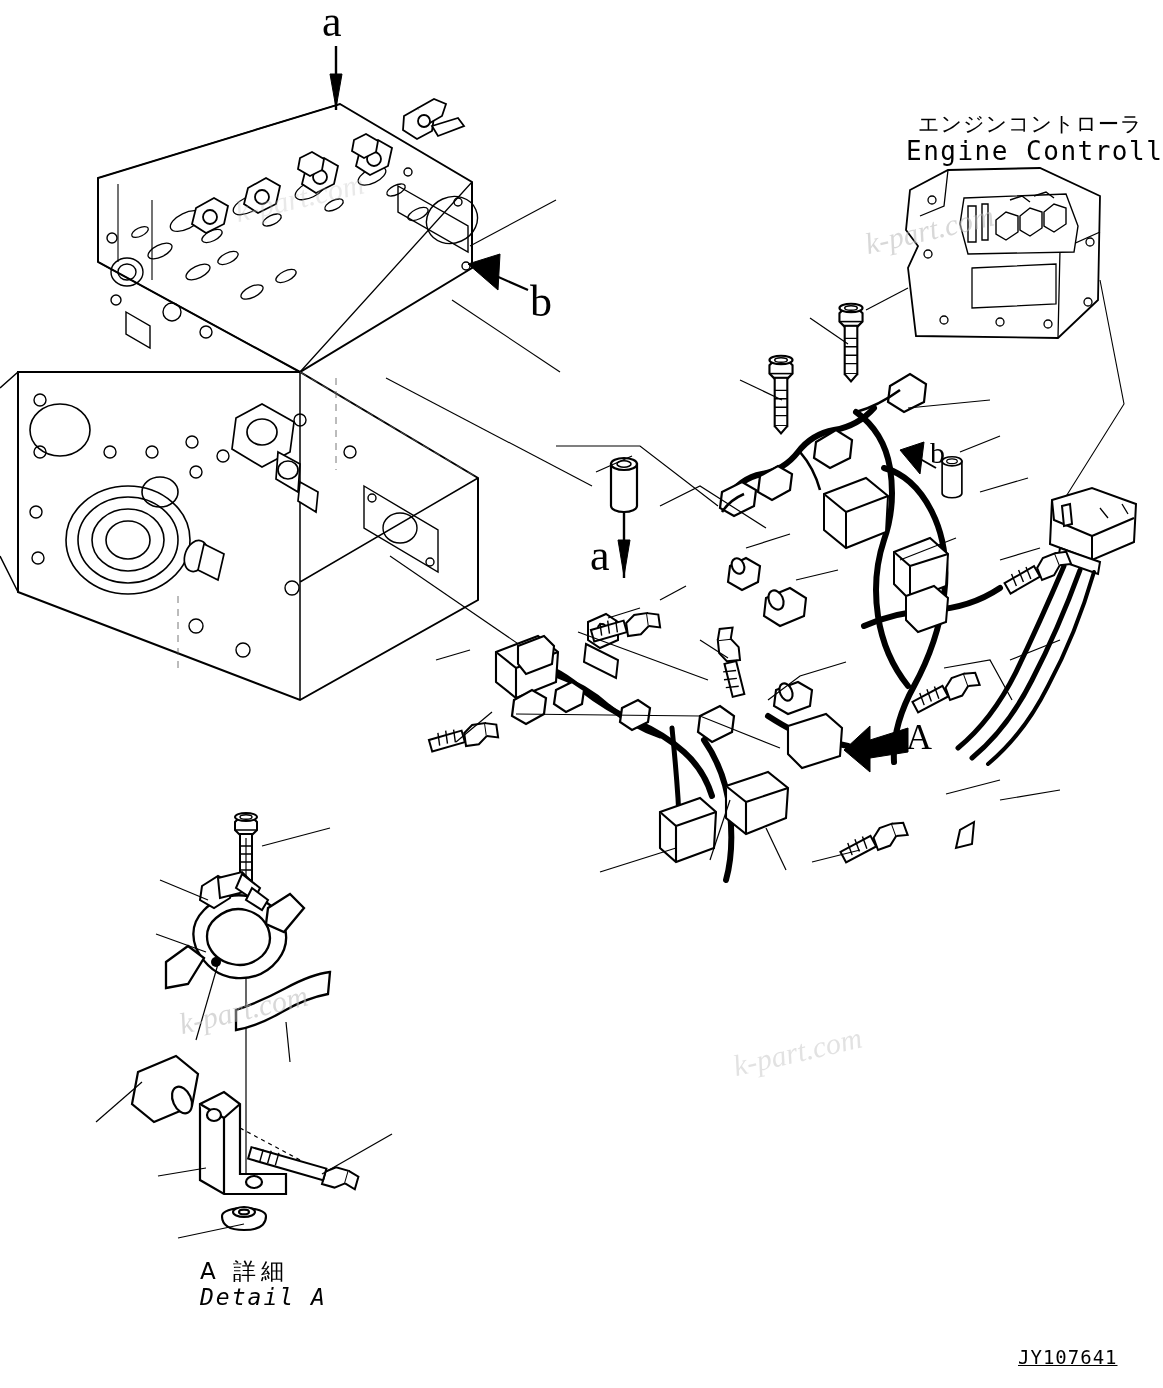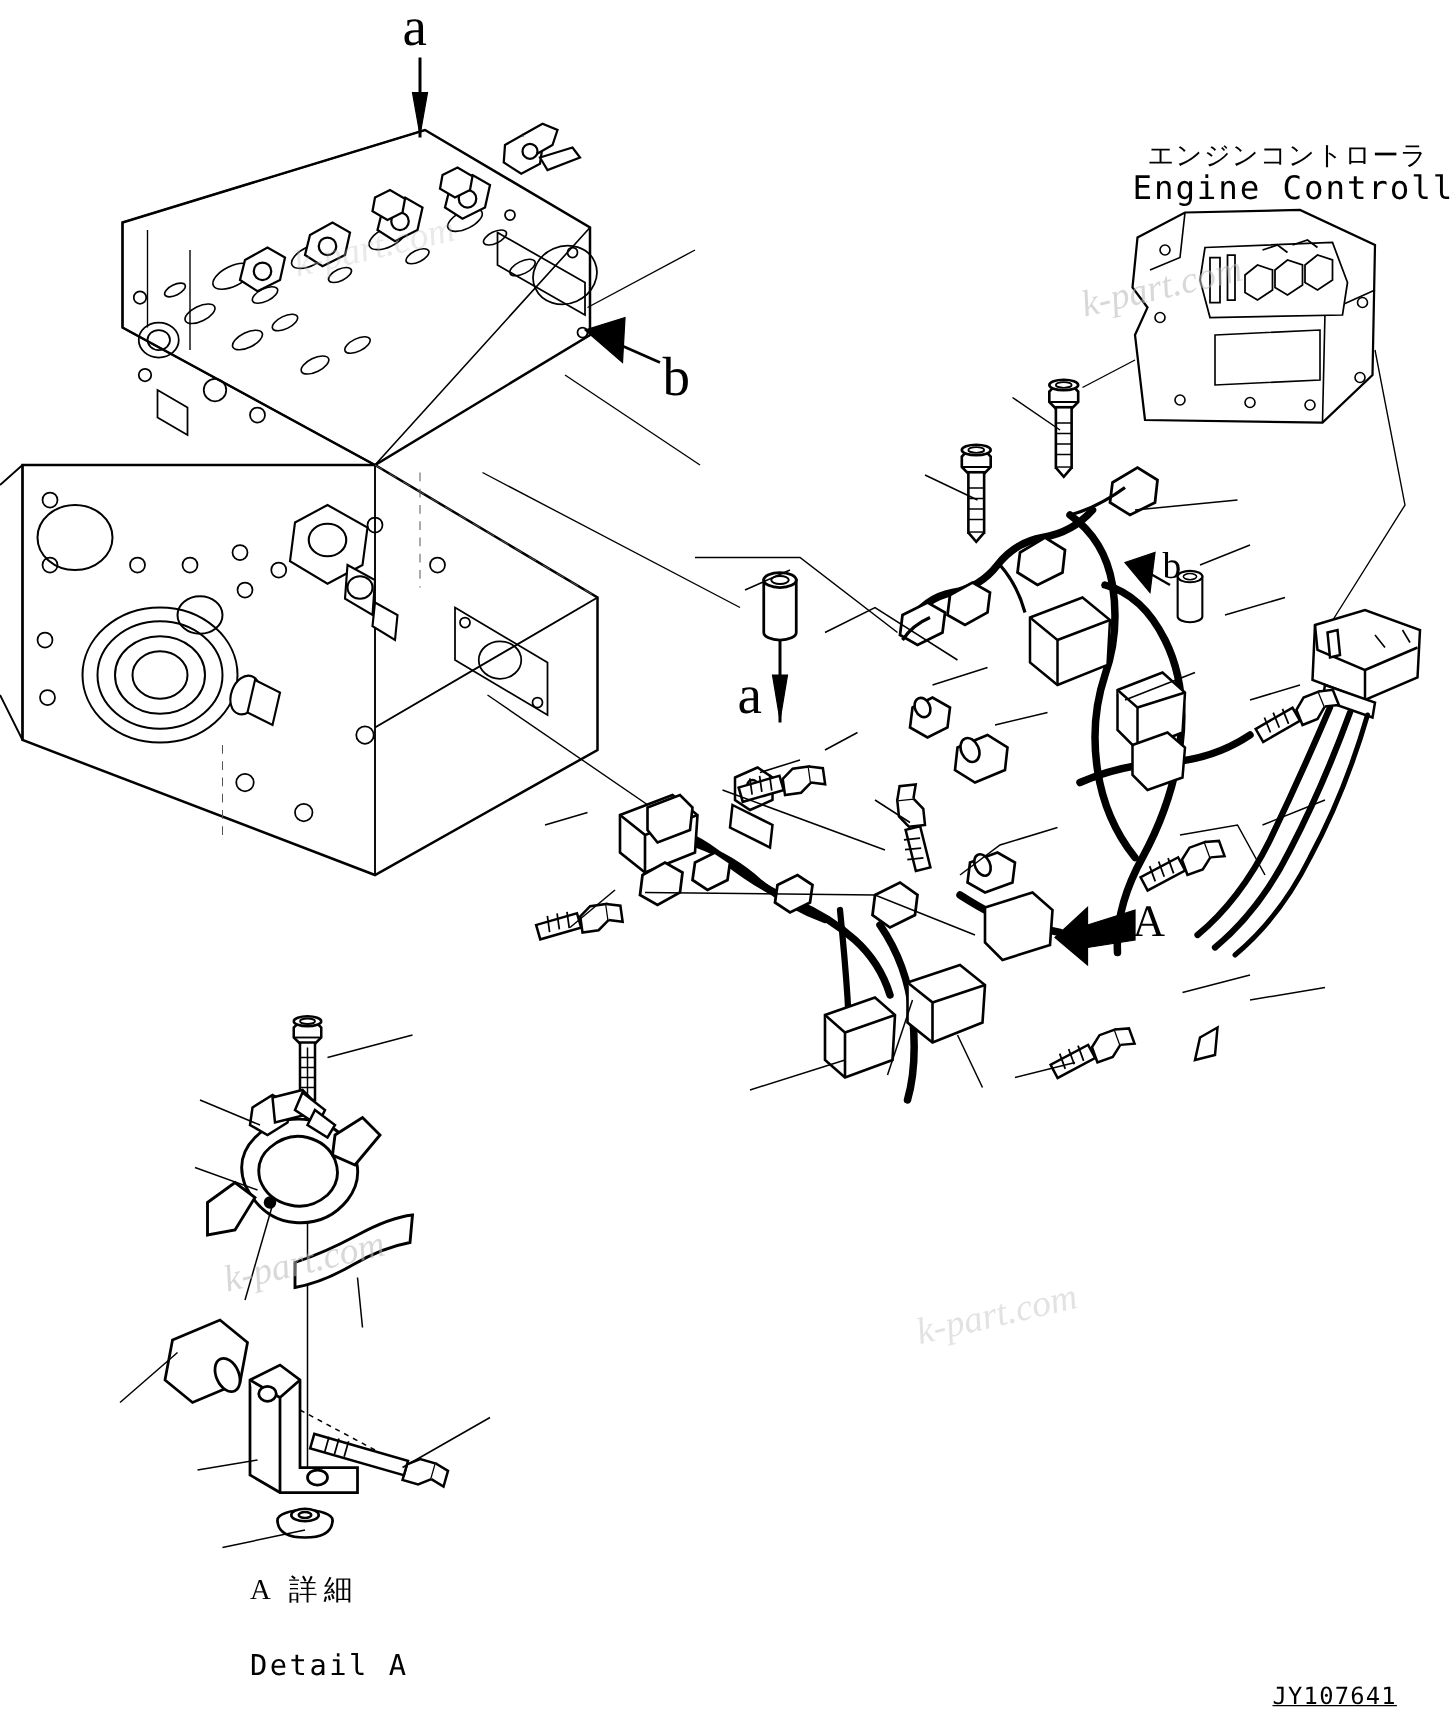--- a/index.html
+++ b/index.html
@@ -454,18 +454,18 @@
   <div class="lbl flag" style="left:322px;top:-4px;">a</div>
 
   <div class="lbl flag" style="left:530px;top:276px;">b</div>
 
   <div class="lbl flag" style="left:590px;top:530px;">a</div>
 
   <div class="lbl" style="left:930px;top:436px;font-size:30px;font-family:'Liberation Serif','DejaVu Serif',serif;">b</div>
 
   <div class="lbl flagA" style="left:906px;top:716px;">A</div>
 
-  <div class="lbl jp detail-jp" style="left:200px;top:1256px;font-family:Liberation Serif, serif;">A 詳細</div>
-  <div class="lbl mono detail-en" style="left:200px;top:1320px;">Detail A</div>
+  <div class="lbl jp detail-jp" style="left:200px;top:1256px;">A 詳細</div>
+  <div class="lbl mono detail-en" style="left:200px;top:1284px;font-style:italic;">Detail A</div>
 
   <div class="lbl mono drawno" style="left:1018px;top:1346px;">JY107641</div>
 
 </div>
 
 </body></html>

